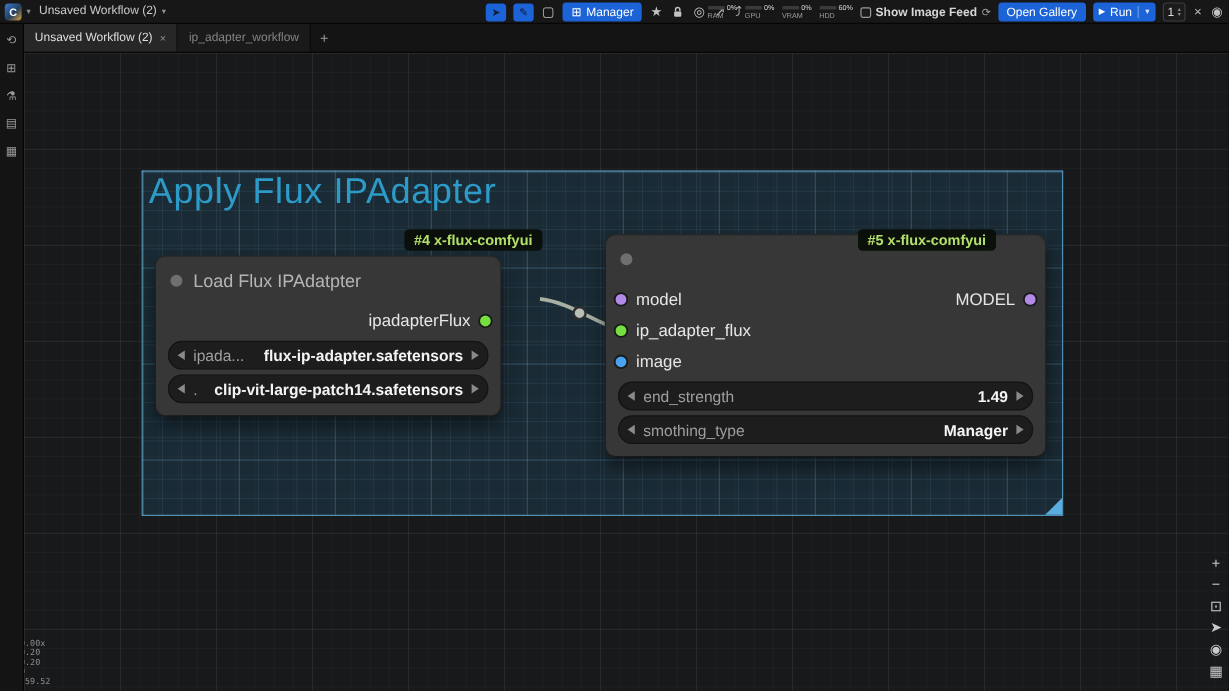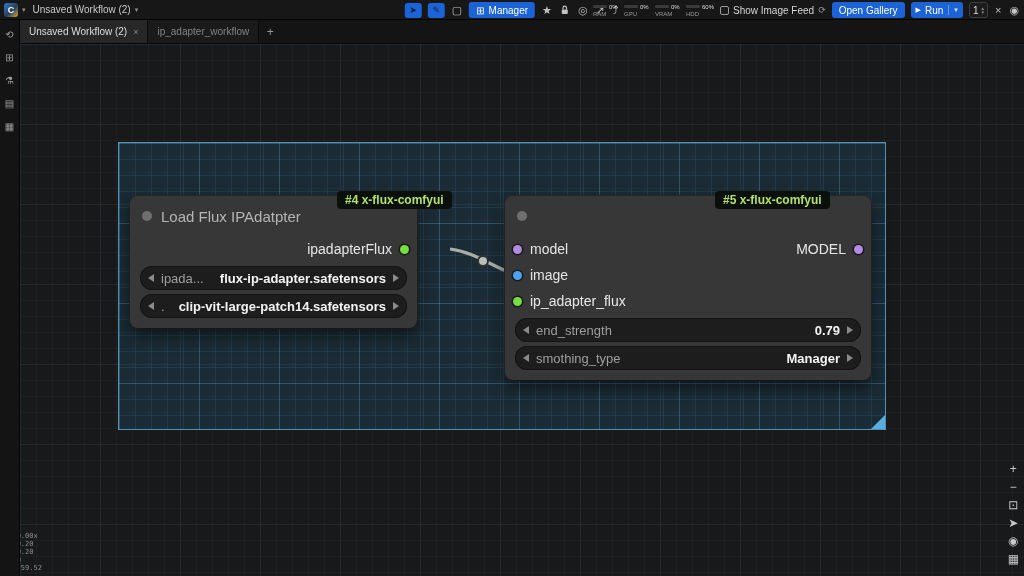--- a/index.html
+++ b/index.html
@@ -24,21 +24,21 @@
   .meter-fill{height:100%;}
   .f-ram{width:6%;background:#9a9a9a;}
   .f-gpu{width:6%;background:#9a9a9a;}
   .f-vram{width:14%;background:#e digits}
   .f-vram{width:14%;background:#e9308f;}
   .f-hdd{width:60%;background:linear-gradient(90deg,#ff2d95,#7b2ff7);}
   .meter-pct{font-size:6px;color:#dedede;line-height:6px;}
   .meter-label{font-size:6px;color:#9a9a9a;line-height:6px;margin-top:1px;}
   .feed{display:flex;align-items:center;gap:4px;}
   .checkbox{width:9px;height:9px;border:1px solid #9a9a9a;border-radius:2px;background:#1b1b1b;}
-  .feed-label{font-size:10px;color:#d6d6d6;}
+  .feed-label{font-size:10px;color:#d6d6d6;font-weight:bold;}
   .refresh{font-size:9px;color:#9a9a9a;}
   .run-group{display:flex;align-items:center;gap:0;background:#1b63d6;border-radius:3px;height:16px;padding:0 5px;color:#fff;}
   .run-play{font-size:7px;margin-right:4px;}
   .run-label{font-size:10px;}
   .run-div{width:1px;height:10px;background:rgba(255,255,255,.35);margin:0 5px;}
   .run-caret{font-size:7px;color:#dce7ff;}
   .counter{display:flex;align-items:center;background:#1c1c1c;border:1px solid #3c3c3c;border-radius:3px;height:16px;padding:0 3px;gap:3px;}
   .counter-val{font-size:10px;color:#dcdcdc;}
   .spin{display:flex;flex-direction:column;line-height:4px;}
   .spin span{font-size:5px;color:#8f8f8f;}
@@ -80,21 +80,21 @@
   
   .badge{position:absolute;z-index:6;background:rgba(10,14,8,.94);color:#b3e06a;font-size:12px;font-weight:bold;padding:2px 8px;border-radius:4px;white-space:nowrap;margin-top:24px;}
   .badge4{left:337px;top:167px;}
   .badge5{left:715px;top:167px;}
 
   
   .links{position:absolute;left:0;top:0;z-index:4;pointer-events:none;}
 
   
   .node{position:absolute;background:#373737;border-radius:8px;z-index:5;box-shadow:0 7px 16px rgba(0,0,0,.55),0 0 0 1px #2b2b2b;padding-bottom:10px;}
-  .node1{left:130px;top:196px;width:287px;}
+  .node1{left:130px;top:214px;width:287px;}
   .node2{left:505px;top:196px;width:366px;}
   .node-header{display:flex;align-items:center;gap:9px;height:40px;padding:0 12px;}
   .collapse-dot{width:10px;height:10px;border-radius:50%;background:#6f6f6f;}
   .node-title{font-size:15px;color:#b5b5b5;white-space:nowrap;}
   .port-row{position:relative;height:26px;display:flex;align-items:center;padding:0 8px;font-size:14px;color:#e6e6e6;}
   .port-left{display:flex;align-items:center;gap:8px;}
   .port-right{display:flex;align-items:center;gap:8px;margin-left:auto;}
   .dot{width:9px;height:9px;border-radius:50%;box-shadow:0 0 0 1.5px rgba(0,0,0,.55);}
   .dot-green{background:#74df3f;}
   .dot-purple{background:#b18ae6;}
@@ -243,20 +243,21 @@
     <span class="sb-icon">⟲</span>
     <span class="sb-icon">⊞</span>
     <span class="sb-icon">⚗</span>
     <span class="sb-icon">▤</span>
     <span class="sb-icon">▦</span>
   </nav>
 
   <div class="canvas"></div>
 
   <div class="group-box">
+    <div class="group-title">Apply Flux IPAdapter</div>
     <div class="group-resize"></div>
   </div>
 
   <div class="badge badge4">#4 x-flux-comfyui</div>
   <div class="badge badge5">#5 x-flux-comfyui</div>
 
   <svg class="links" width="1024" height="576">
     <path d="M450,249 C475,252 494,268 517,275" stroke="#a8b0a4" stroke-width="3.2" fill="none"></path>
     <circle cx="483" cy="261" r="5" fill="#b9bfb6" stroke="#2e2e2e" stroke-width="2"></circle>
   </svg>
@@ -295,34 +296,34 @@
         <span class="dot dot-purple"></span>
         <span>model</span>
       </div>
       <div class="port-right">
         <span>MODEL</span>
         <span class="dot dot-purple"></span>
       </div>
     </div>
     <div class="port-row">
       <div class="port-left">
+        <span class="dot dot-green"></span>
+        <span>ip_adapter_flux</span>
+      </div>
+    </div>
+    <div class="port-row">
+      <div class="port-left">
         <span class="dot dot-blue"></span>
         <span>image</span>
-      </div>
-    </div>
-    <div class="port-row">
-      <div class="port-left">
-        <span class="dot dot-green"></span>
-        <span>ip_adapter_flux</span>
       </div>
     </div>
     <div class="widget">
       <span class="w-arrow left"></span>
       <span class="w-name">end_strength</span>
-      <span class="w-value">0.79</span>
+      <span class="w-value">1.49</span>
       <span class="w-arrow right"></span>
     </div>
     <div class="widget">
       <span class="w-arrow left"></span>
       <span class="w-name">smothing_type</span>
       <span class="w-value">Manager</span>
       <span class="w-arrow right"></span>
     </div>
   </div>
 

